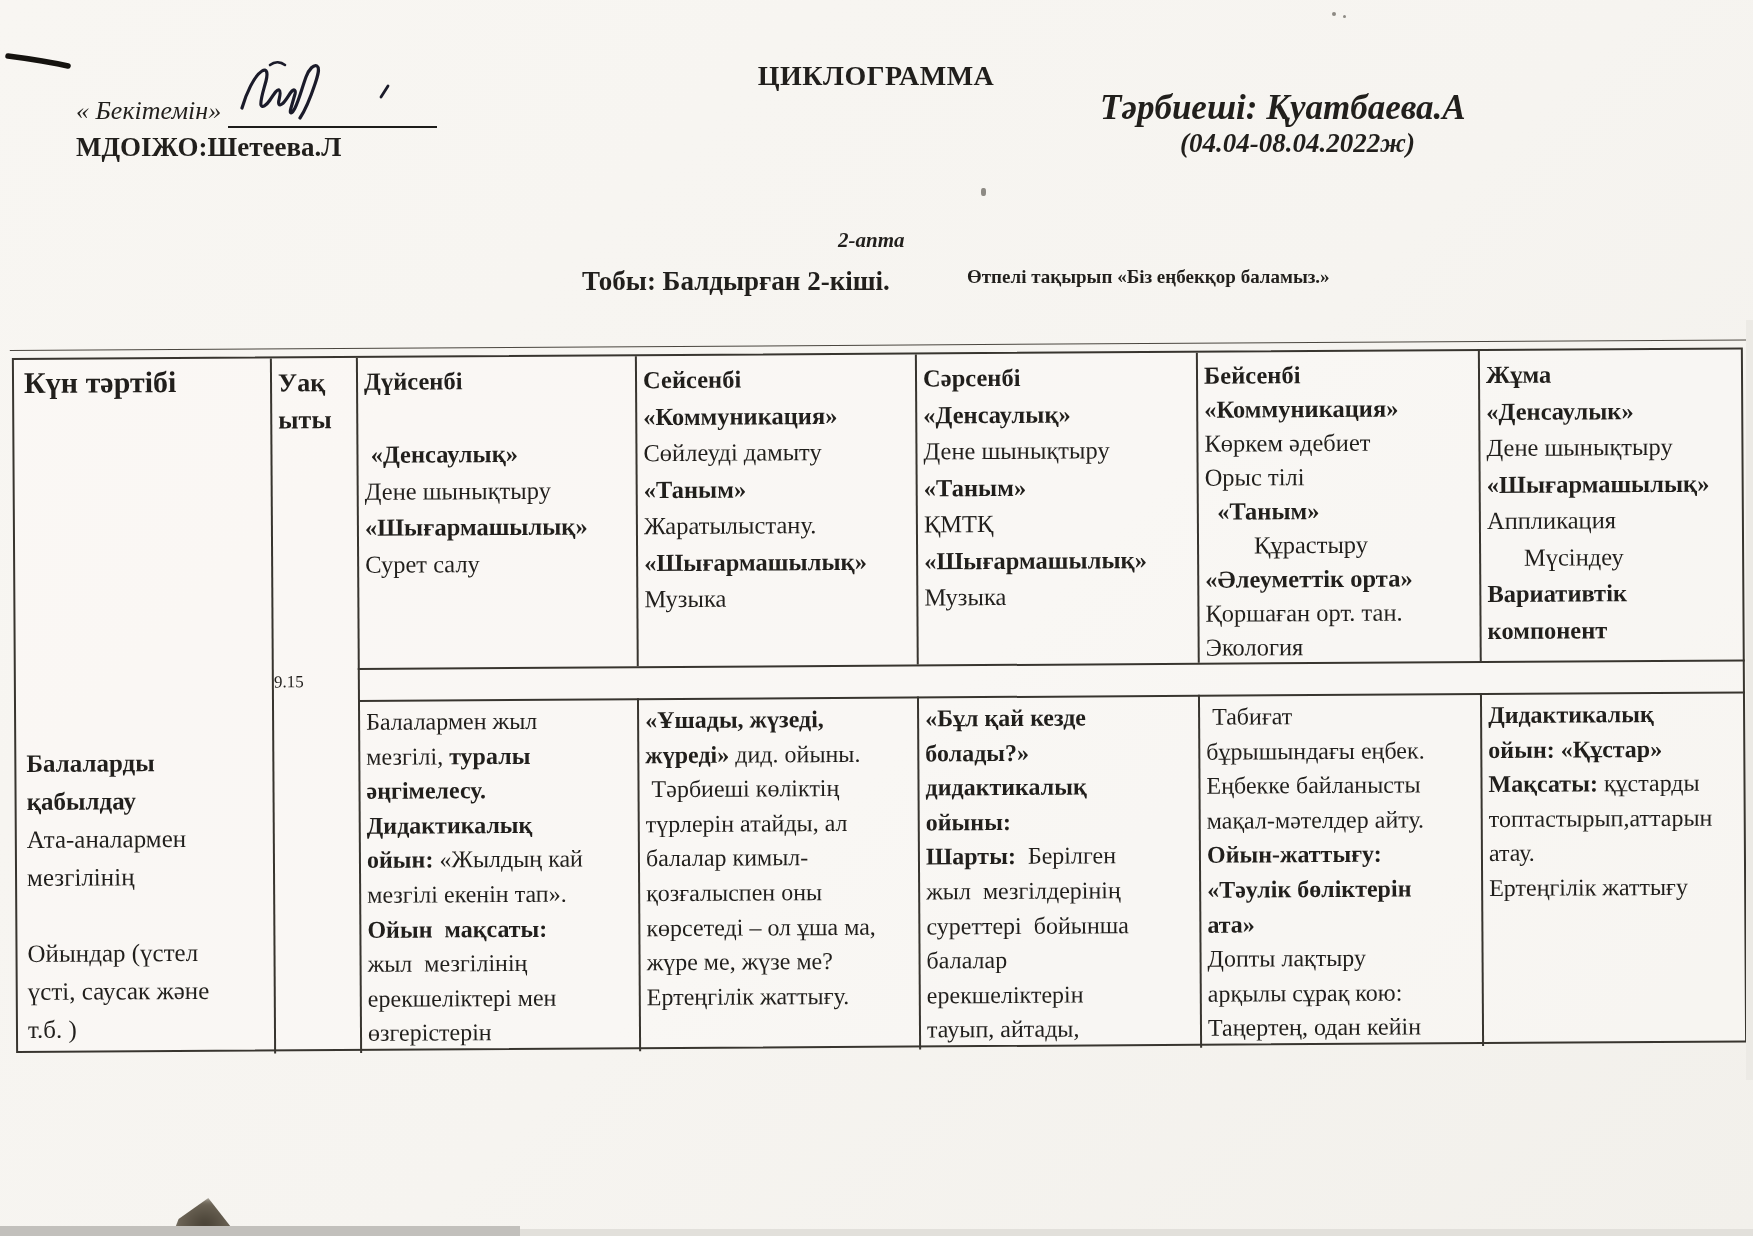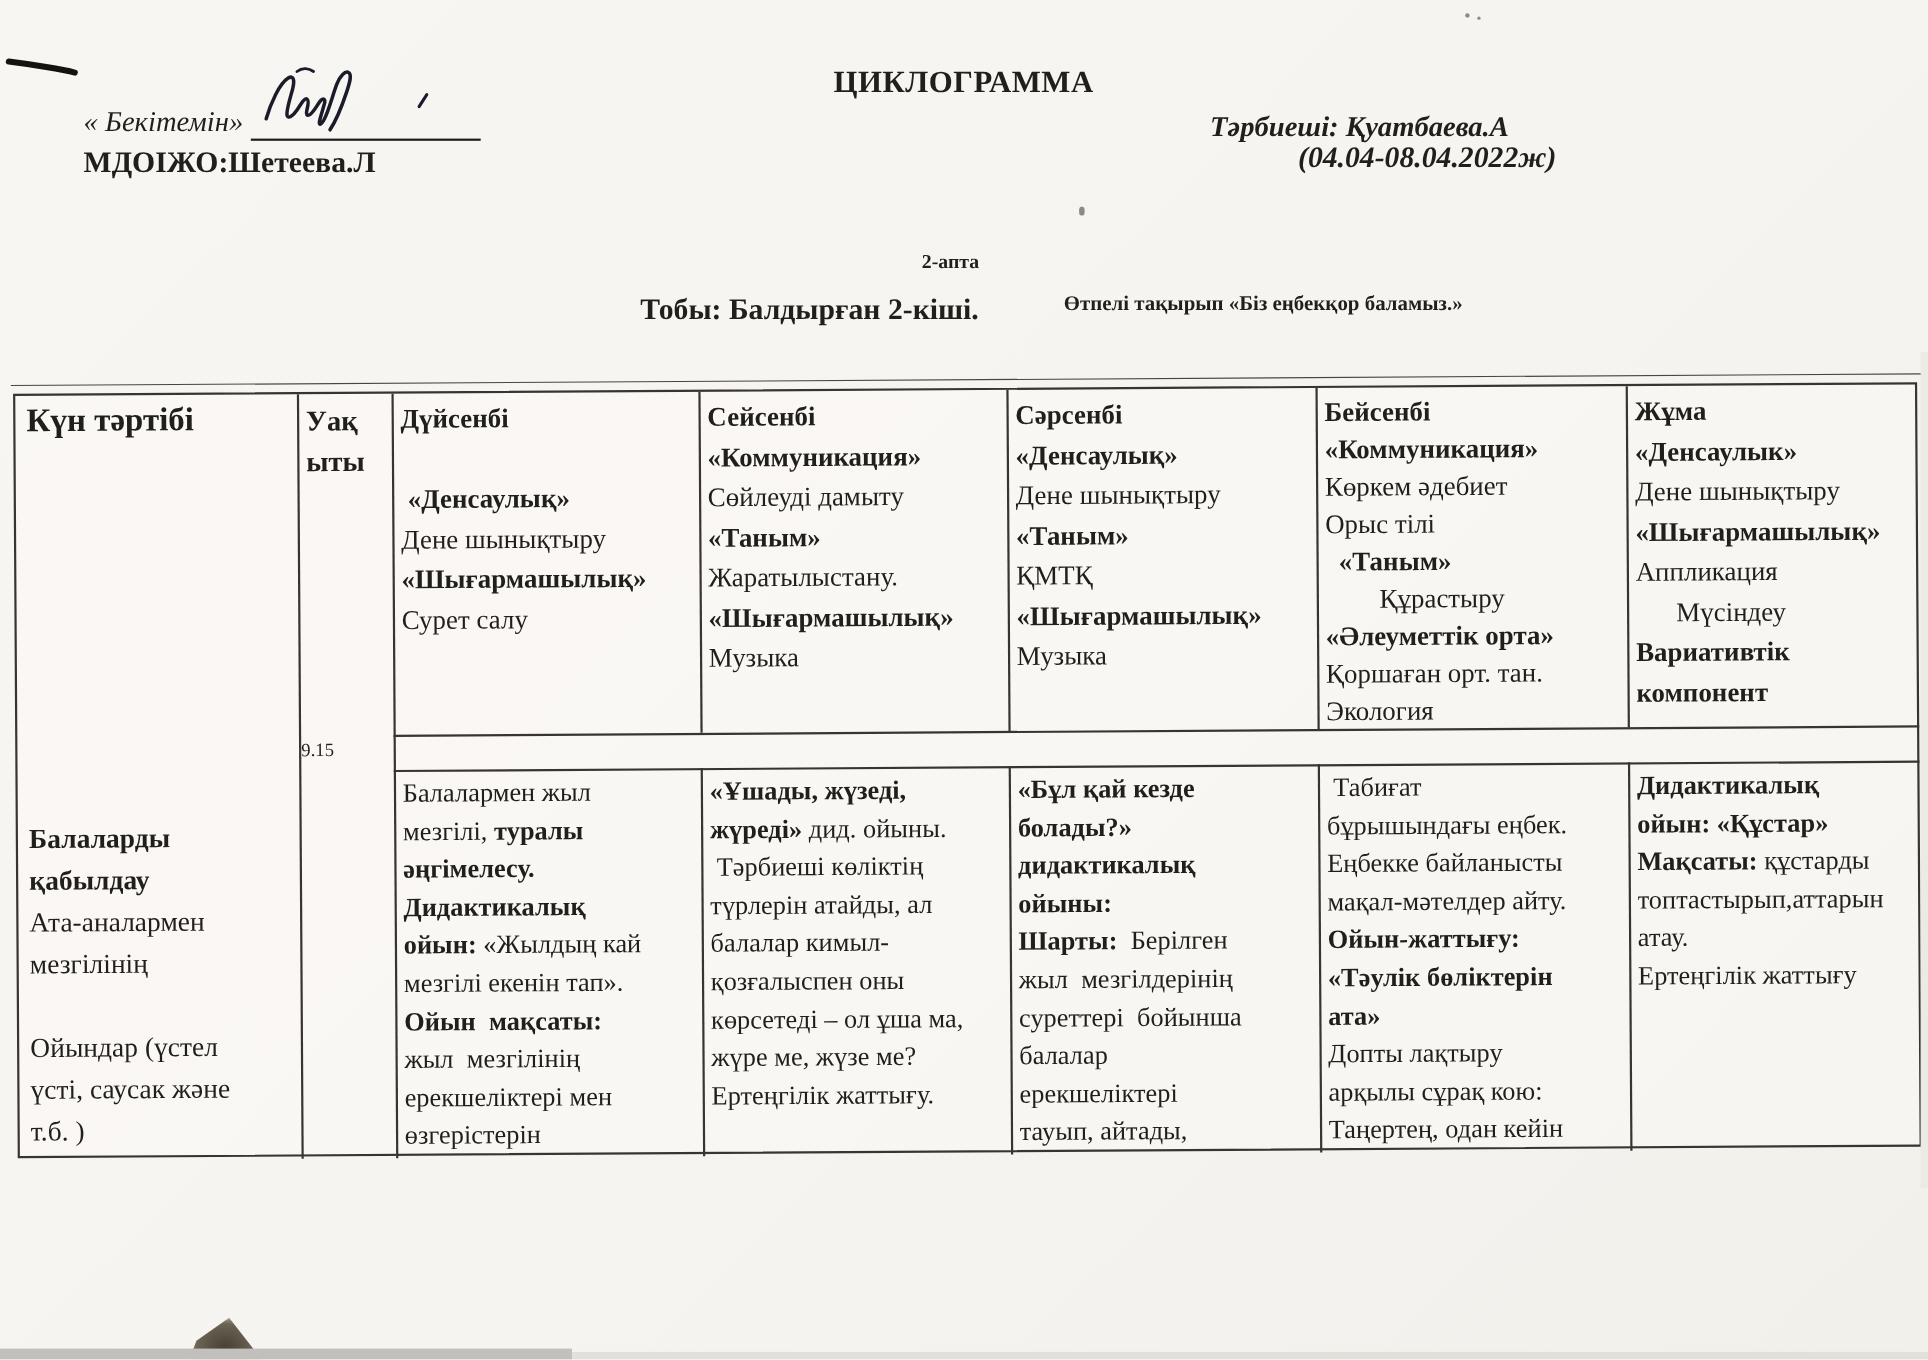--- a/index.html
+++ b/index.html
@@ -9,23 +9,23 @@
     font-family:"Liberation Serif","DejaVu Serif",serif;
     color:#211f1c;
   }
   .abs{position:absolute;}
   
   .approval{left:76px;top:96px;font-size:26px;font-weight:normal;font-style:italic;}
   .sig-underline{left:228px;top:126px;width:209px;height:0;border-top:2.5px solid #1d1c1a;}
   .signature{left:236px;top:60px;}
   .org{left:76px;top:132px;font-size:27px;font-weight:bold;}
   .title{left:676px;top:60px;width:400px;text-align:center;font-size:28px;font-weight:bold;letter-spacing:.5px;}
-  .teacher{left:1100px;top:101px;font-size:26px;font-weight:bold;font-style:italic;}
+  .teacher{left:1100px;top:88px;font-size:35px;font-weight:bold;font-style:italic;}
   .daterange{left:1180px;top:128px;font-size:27px;font-weight:bold;font-style:italic;}
-  .week{left:838px;top:228px;font-size:18px;font-weight:bold;}
+  .week{left:838px;top:228px;font-size:21px;font-weight:bold;font-style:italic;}
   .group{left:582px;top:266px;font-size:27px;font-weight:bold;}
   .theme{left:967px;top:266px;font-size:19px;font-weight:bold;}
   .speck{border-radius:50%;background:#8d8a84;}
   
   .tbl{
     left:14px;top:358px;width:1731px;height:695px;
     border:2px solid #38352f;box-sizing:border-box;
     transform:rotate(-0.35deg);transform-origin:0 50%;
     background:rgba(252,251,248,.45);
   }
@@ -192,21 +192,21 @@
     </div>
   <div class="blk activity" style="left:909px;width:266px;">
       <div class="ln"><span class="bld">«Бұл қай кезде</span></div>
       <div class="ln"><span class="bld">болады?»</span></div>
       <div class="ln"><span class="bld">дидактикалық</span></div>
       <div class="ln"><span class="bld">ойыны:</span></div>
       <div class="ln"><span class="bld">Шарты:</span><span>  Берілген</span></div>
       <div class="ln"><span>жыл  мезгілдерінің</span></div>
       <div class="ln"><span>суреттері  бойынша</span></div>
       <div class="ln"><span>балалар</span></div>
-      <div class="ln"><span>ерекшеліктері</span></div>
+      <div class="ln"><span>ерекшеліктерін</span></div>
       <div class="ln"><span>тауып, айтады,</span></div>
     </div>
   <div class="blk activity" style="left:1190px;width:267px;">
       <div class="ln"><span> Табиғат</span></div>
       <div class="ln"><span>бұрышындағы еңбек.</span></div>
       <div class="ln"><span>Еңбекке байланысты</span></div>
       <div class="ln"><span>мақал-мәтелдер айту.</span></div>
       <div class="ln"><span class="bld">Ойын-жаттығу:</span></div>
       <div class="ln"><span class="bld">«Тәулік бөліктерін</span></div>
       <div class="ln"><span class="bld">ата»</span></div>

